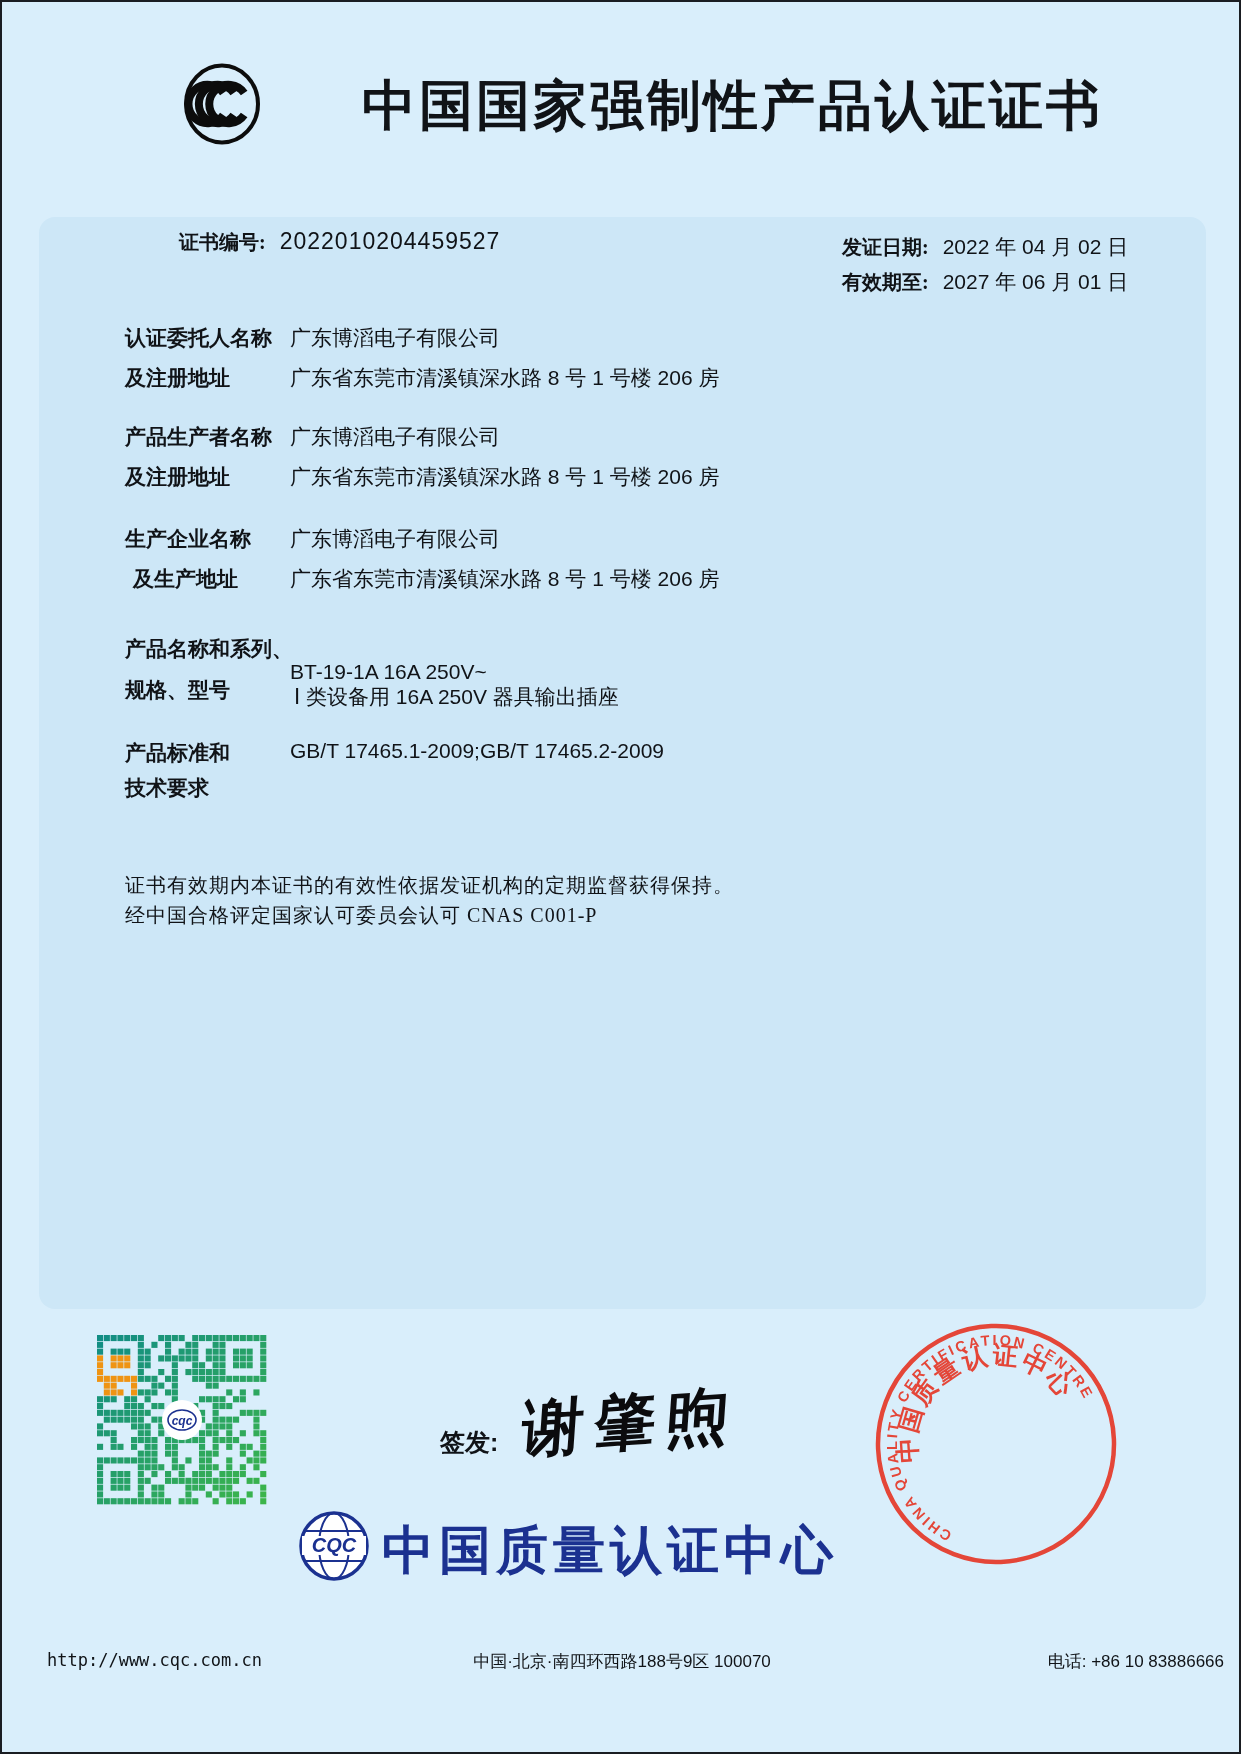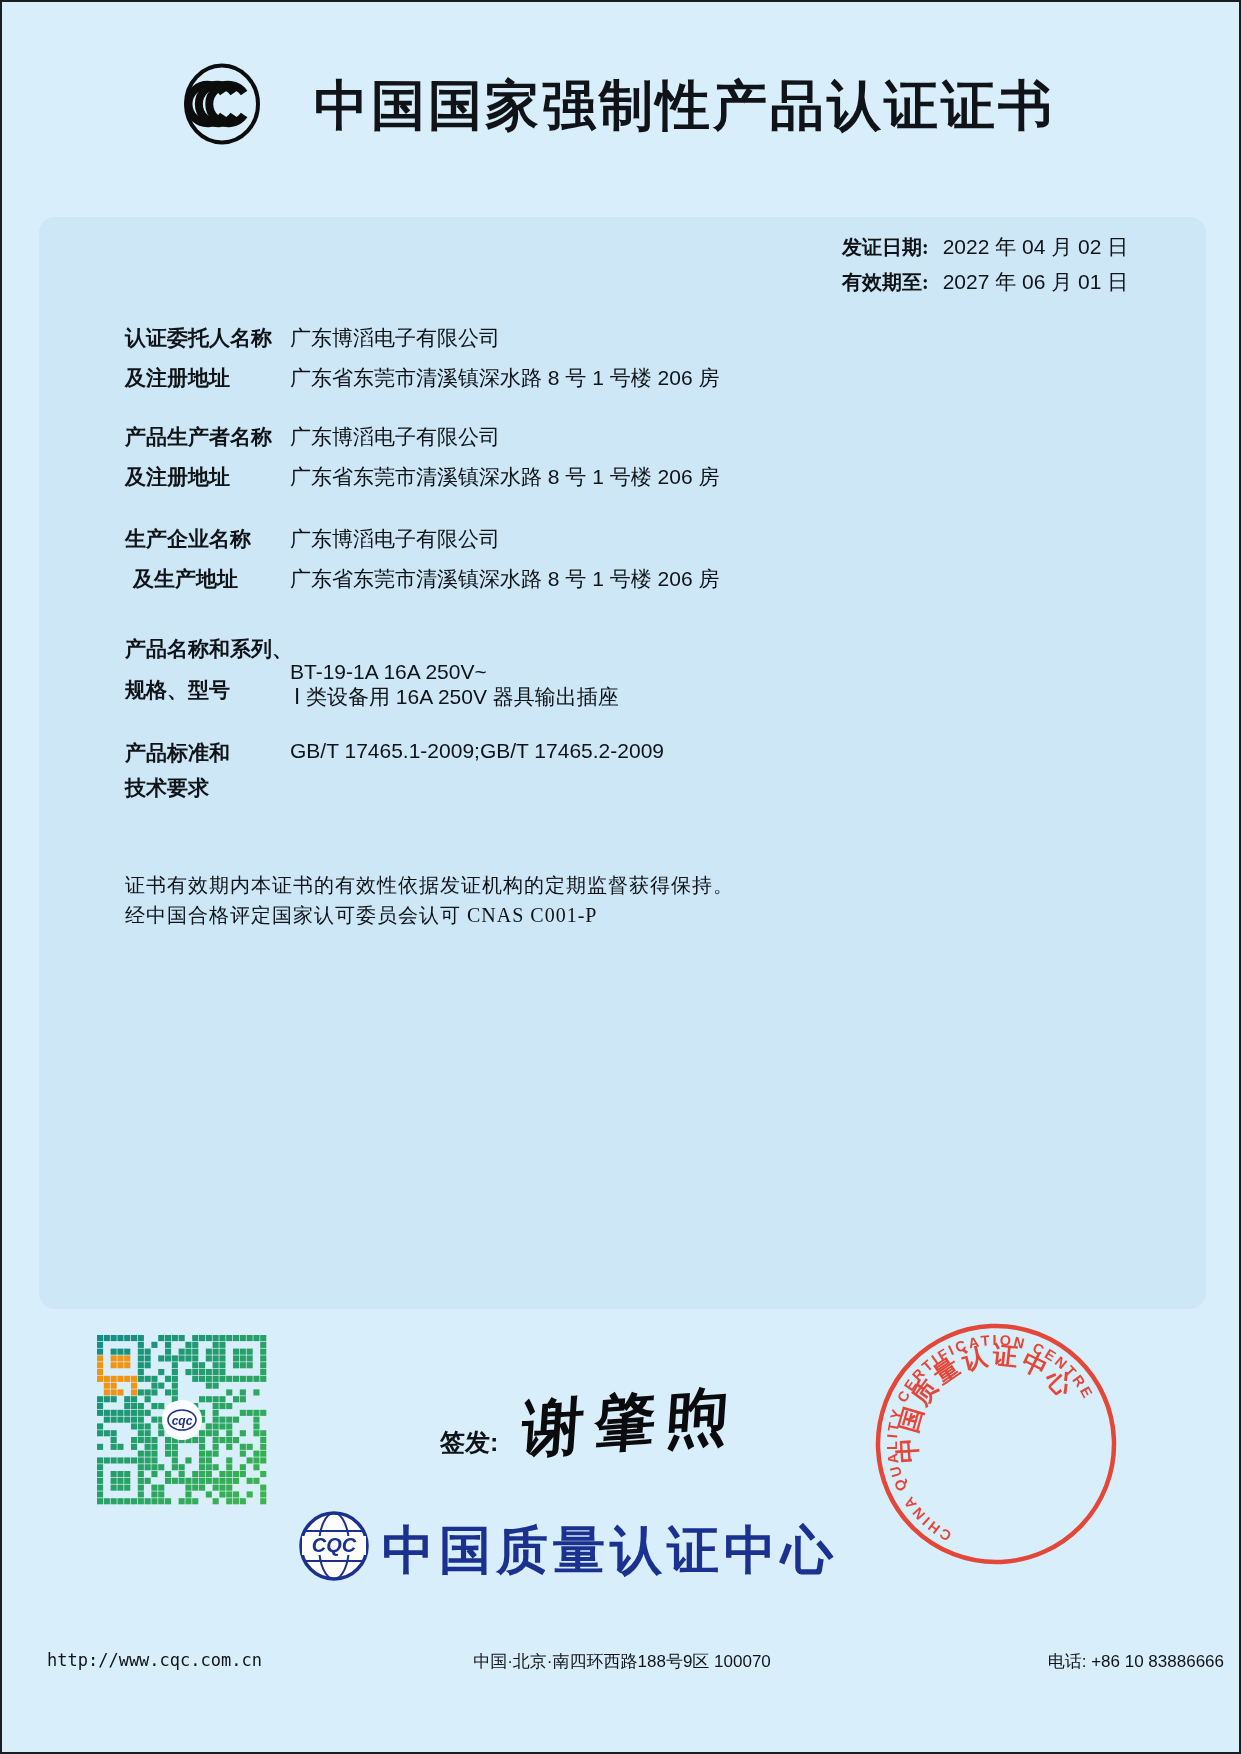--- a/index.html
+++ b/index.html
@@ -12,21 +12,21 @@
     font-family:"Liberation Sans","DejaVu Sans",sans-serif;
     color:#101317;
     overflow:hidden;
   }
   .abs{position:absolute;}
   .panel{
     position:absolute;left:37px;top:215px;width:1167px;height:1092px;
     background:#cde7f7;border-radius:16px;
   }
   .title{
-    font-size:54px;font-weight:700;letter-spacing:3px;white-space:nowrap;
+    font-size:54px;font-weight:700;letter-spacing:3px;white-space:nowrap;margin-left:48px;
   }
   .klabel{ 
     font-family:"Liberation Serif","DejaVu Serif",serif;
     font-weight:700;font-size:20px;white-space:nowrap;
   }
   .num{font-size:23px;letter-spacing:1px;}
   .dval{font-size:21px;white-space:nowrap;}
   .lbl{font-weight:700;font-size:21px;white-space:nowrap;}
   .val{font-size:21px;white-space:nowrap;}
   .stmt{
@@ -57,20 +57,24 @@
       <ellipse cx="50" cy="52" rx="45" ry="48" fill="none" stroke="#0c0c0c" stroke-width="5"></ellipse>
       <path d="M 51.7 38.2 A 24 24 0 1 0 51.7 65.8" fill="none" stroke="#0c0c0c" stroke-width="10"></path>
       <path d="M 64.7 38.2 A 24 24 0 1 0 64.7 65.8" fill="none" stroke="#0c0c0c" stroke-width="10"></path>
       <path d="M 77.7 38.2 A 24 24 0 1 0 77.7 65.8" fill="none" stroke="#0c0c0c" stroke-width="10"></path>
     </svg>
   </div>
   <div class="abs title" style="left:312px;top:68px;">中国国家强制性产品认证证书</div>
 
   <div class="panel"></div>
 
+  <div class="abs row" style="left:177px;top:226px;">
+    <span class="klabel">证书编号:</span>
+    <span class="num">2022010204459527</span>
+  </div>
 
   <div class="abs row" style="left:840px;top:231px;">
     <span class="klabel">发证日期:</span>
     <span class="dval">2022 年 04 月 02 日</span>
   </div>
   <div class="abs row" style="left:840px;top:266px;">
     <span class="klabel">有效期至:</span>
     <span class="dval">2027 年 06 月 01 日</span>
   </div>
 

